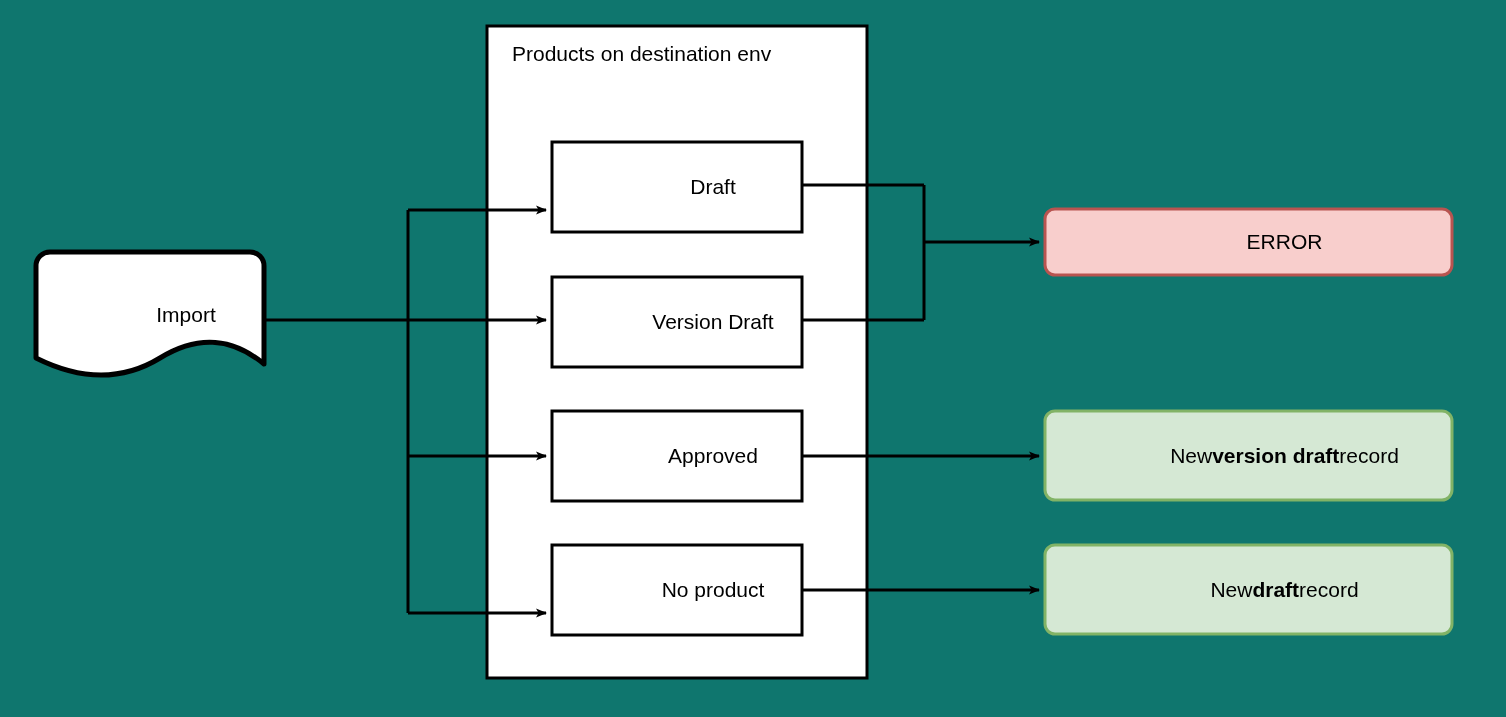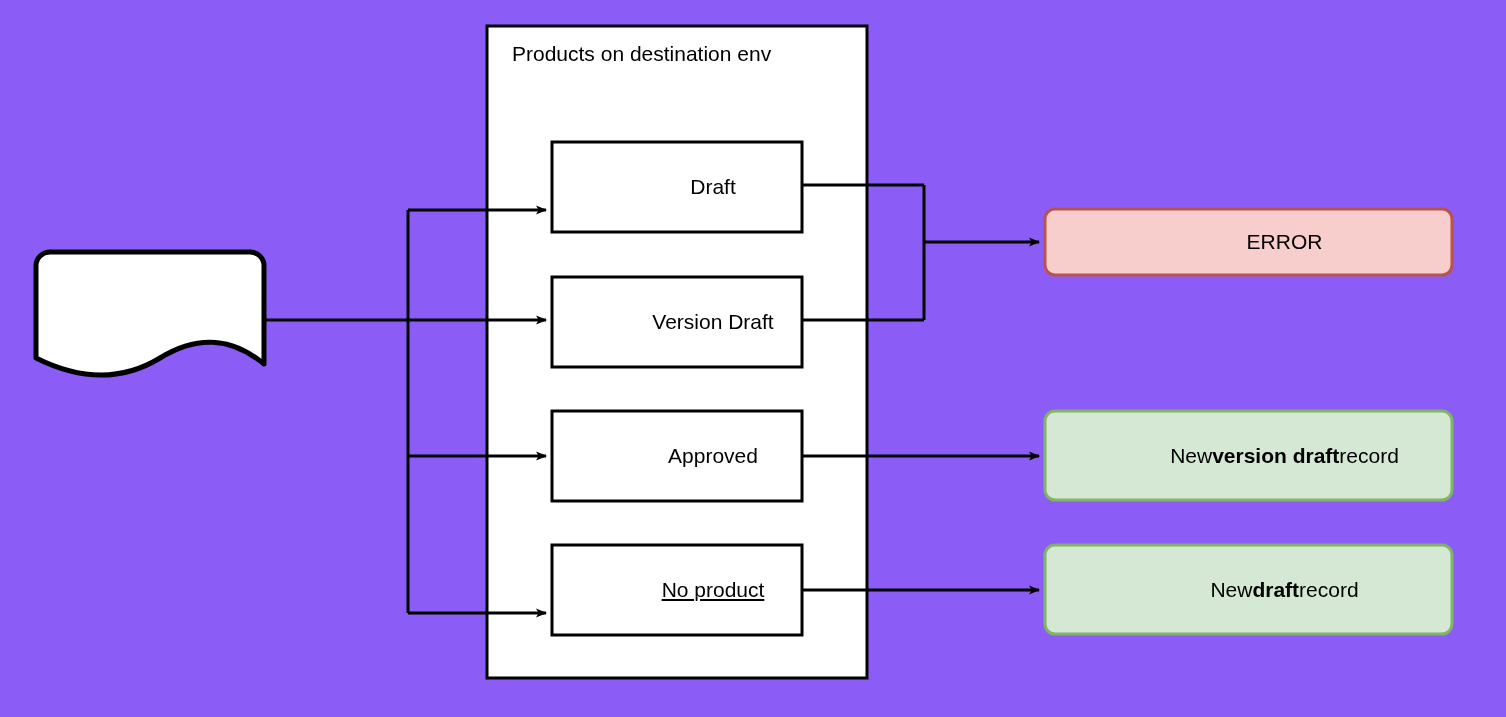--- a/index.html
+++ b/index.html
@@ -10,21 +10,21 @@
   body {
     width: 1506px;
     height: 717px;
     font-family: "Liberation Sans", sans-serif;
     overflow: hidden;
   }
   #diagram-root {
     position: relative;
     width: 1506px;
     height: 717px;
-    background: #8b5cf6;
+    background: #0f766e;
   }
   svg.layer {
     position: absolute;
     left: 0;
     top: 0;
     width: 1506px;
     height: 717px;
   }
   .node-label {
     position: absolute;
@@ -97,28 +97,29 @@
     <path d="M 802 456 L 1039 456" fill="none" stroke="#000000" stroke-width="3" marker-end="url(#arrowhead)"></path>
     <path d="M 802 590 L 1039 590" fill="none" stroke="#000000" stroke-width="3" marker-end="url(#arrowhead)"></path>
 
     <rect x="1045" y="209" width="407" height="66" rx="10" ry="10" fill="#f8cecc" stroke="#b85450" stroke-width="3"></rect>
     <rect x="1045" y="411" width="407" height="89" rx="10" ry="10" fill="#d5e8d4" stroke="#82b366" stroke-width="3"></rect>
     <rect x="1045" y="545" width="407" height="89" rx="10" ry="10" fill="#d5e8d4" stroke="#82b366" stroke-width="3"></rect>
   </svg>
 
   <div class="container-title">Products on destination env</div>
 
+  <div class="node-label" style="left:36px; top:252px; width:228px; height:126px;">Import</div>
 
   <div class="node-label" style="left:552px; top:142px; width:250px; height:90px;">Draft</div>
 
   <div class="node-label" style="left:552px; top:277px; width:250px; height:90px;">Version Draft</div>
 
   <div class="node-label" style="left:552px; top:411px; width:250px; height:90px;text-align:right;">Approved</div>
 
-  <div class="node-label" style="left:552px; top:545px; width:250px; height:90px;text-decoration:underline;">No product</div>
+  <div class="node-label" style="left:552px; top:545px; width:250px; height:90px;">No product</div>
 
   <div class="node-label" style="left:1045px; top:209px; width:407px; height:66px;text-align:center;">
     <span></span>
       <span class="bold-part"></span>
       <span>ERROR</span>
   </div>
 
   <div class="node-label" style="left:1045px; top:411px; width:407px; height:89px;">
     <span>New </span>
       <span class="bold-part">version draft</span>

